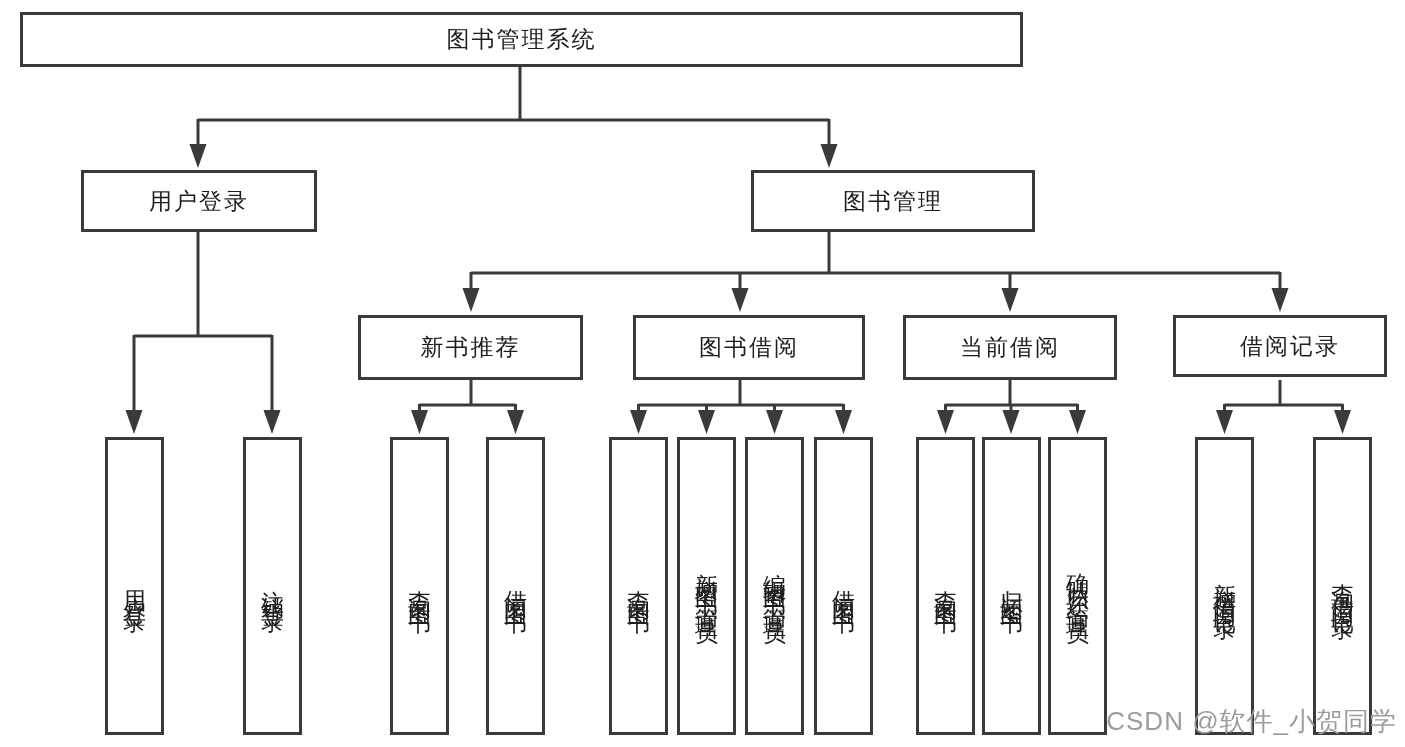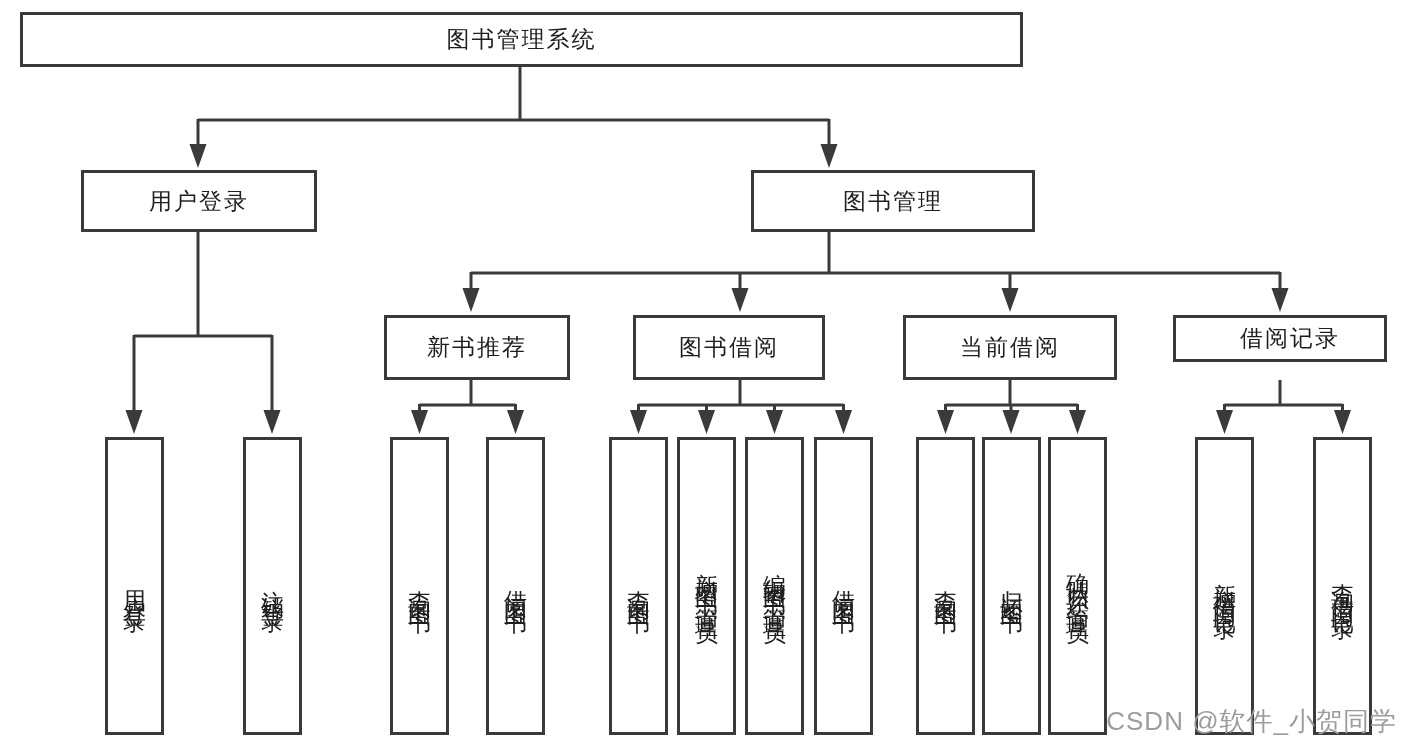--- a/index.html
+++ b/index.html
@@ -60,24 +60,24 @@
       <polygon points="1069,410 1086,410 1077.5,434" fill="#3a3a3a"></polygon>
       <polygon points="1216,410 1233,410 1224.5,434" fill="#3a3a3a"></polygon>
       <polygon points="1334,410 1351,410 1342.5,434" fill="#3a3a3a"></polygon>
     </svg>
 
   <div class="node" style="left:20px;top:12px;width:1003px;height:55px;">图书管理系统</div>
 
   <div class="node" style="left:81px;top:170px;width:236px;height:62px;">用户登录</div>
   <div class="node" style="left:711px;top:170px;width:284px;height:62px;margin-left:40px;">图书管理</div>
 
-  <div class="node" style="left:384px;top:315px;width:186px;height:65px;">新书推荐</div>
-  <div class="node" style="left:633px;top:315px;width:192px;height:65px;">图书借阅</div>
+  <div class="node" style="left:358px;top:315px;width:225px;height:65px;">新书推荐</div>
+  <div class="node" style="left:633px;top:315px;width:232px;height:65px;">图书借阅</div>
   <div class="node" style="left:903px;top:315px;width:214px;height:65px;text-align:right;">当前借阅</div>
-  <div class="node" style="left:1173px;top:315px;width:214px;height:47px;padding-left:20px;">借阅记录</div>
+  <div class="node" style="left:1173px;top:315px;width:214px;height:62px;padding-left:20px;">借阅记录</div>
 
   <div class="node leaf" style="left:105px;top:437px;width:59px;height:298px;">用户登录</div>
   <div class="node leaf" style="left:243px;top:437px;width:59px;height:298px;">注销登录</div>
 
   <div class="node leaf" style="left:390px;top:437px;width:59px;height:298px;">查询图书</div>
   <div class="node leaf" style="left:486px;top:437px;width:59px;height:298px;">借阅图书</div>
 
   <div class="node leaf" style="left:609px;top:437px;width:59px;height:298px;">查询图书</div>
   <div class="node leaf" style="left:677px;top:437px;width:59px;height:298px;">新增图书（管理员）</div>
   <div class="node leaf" style="left:745px;top:437px;width:59px;height:298px;">编辑图书（管理员）</div>

